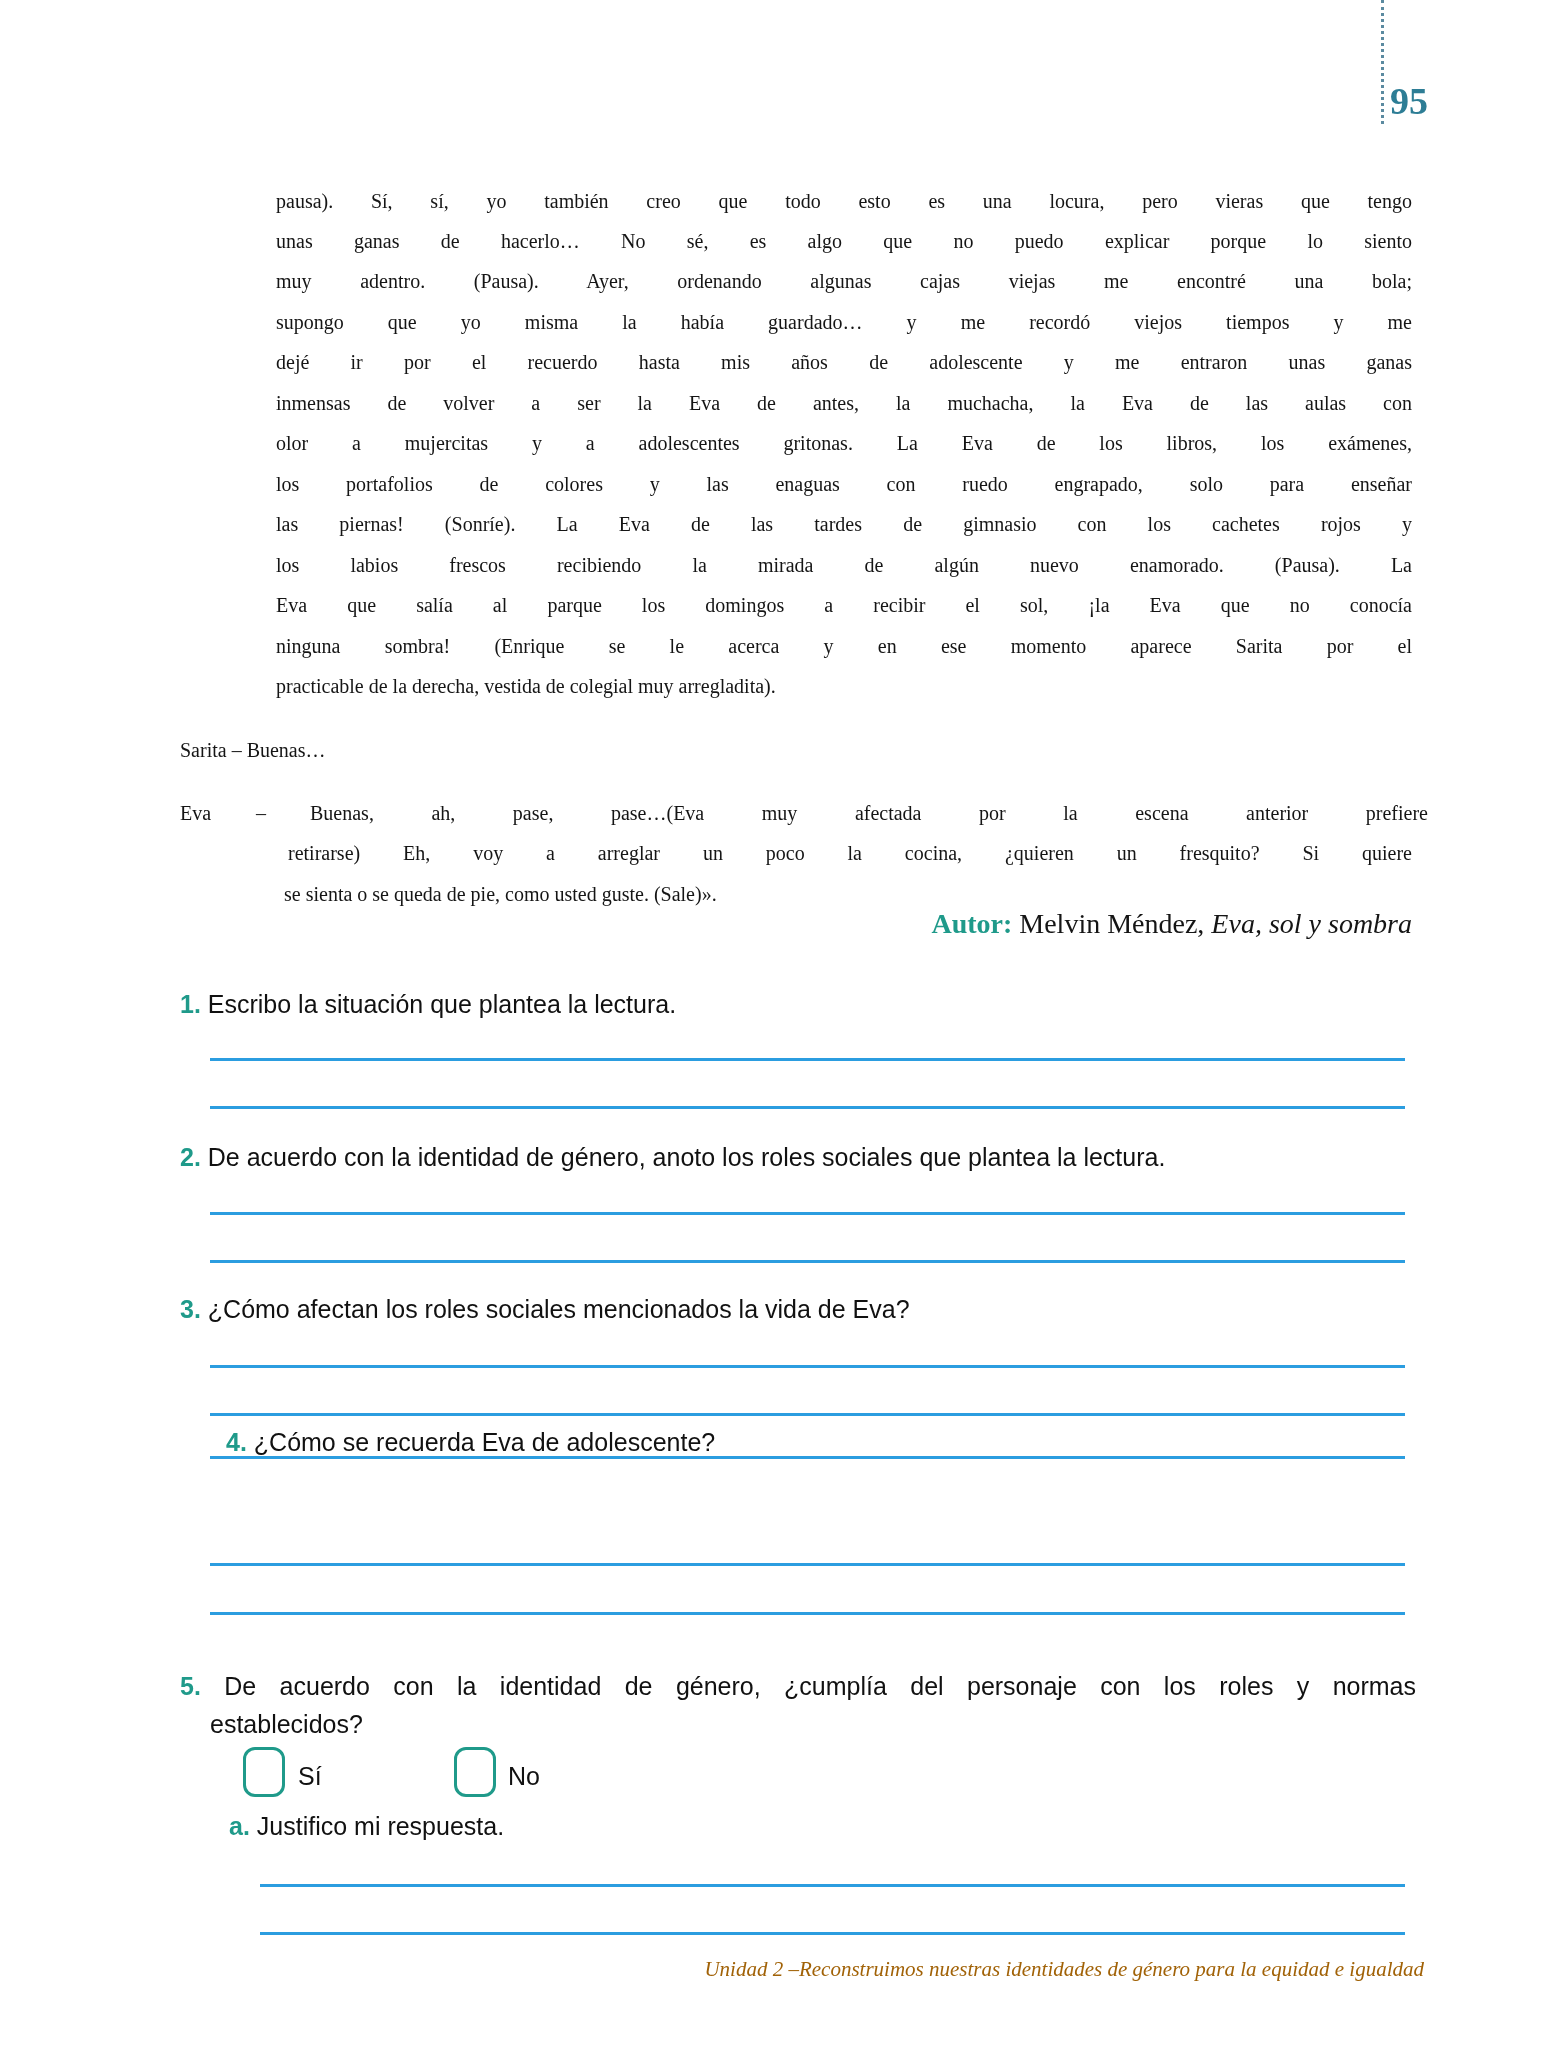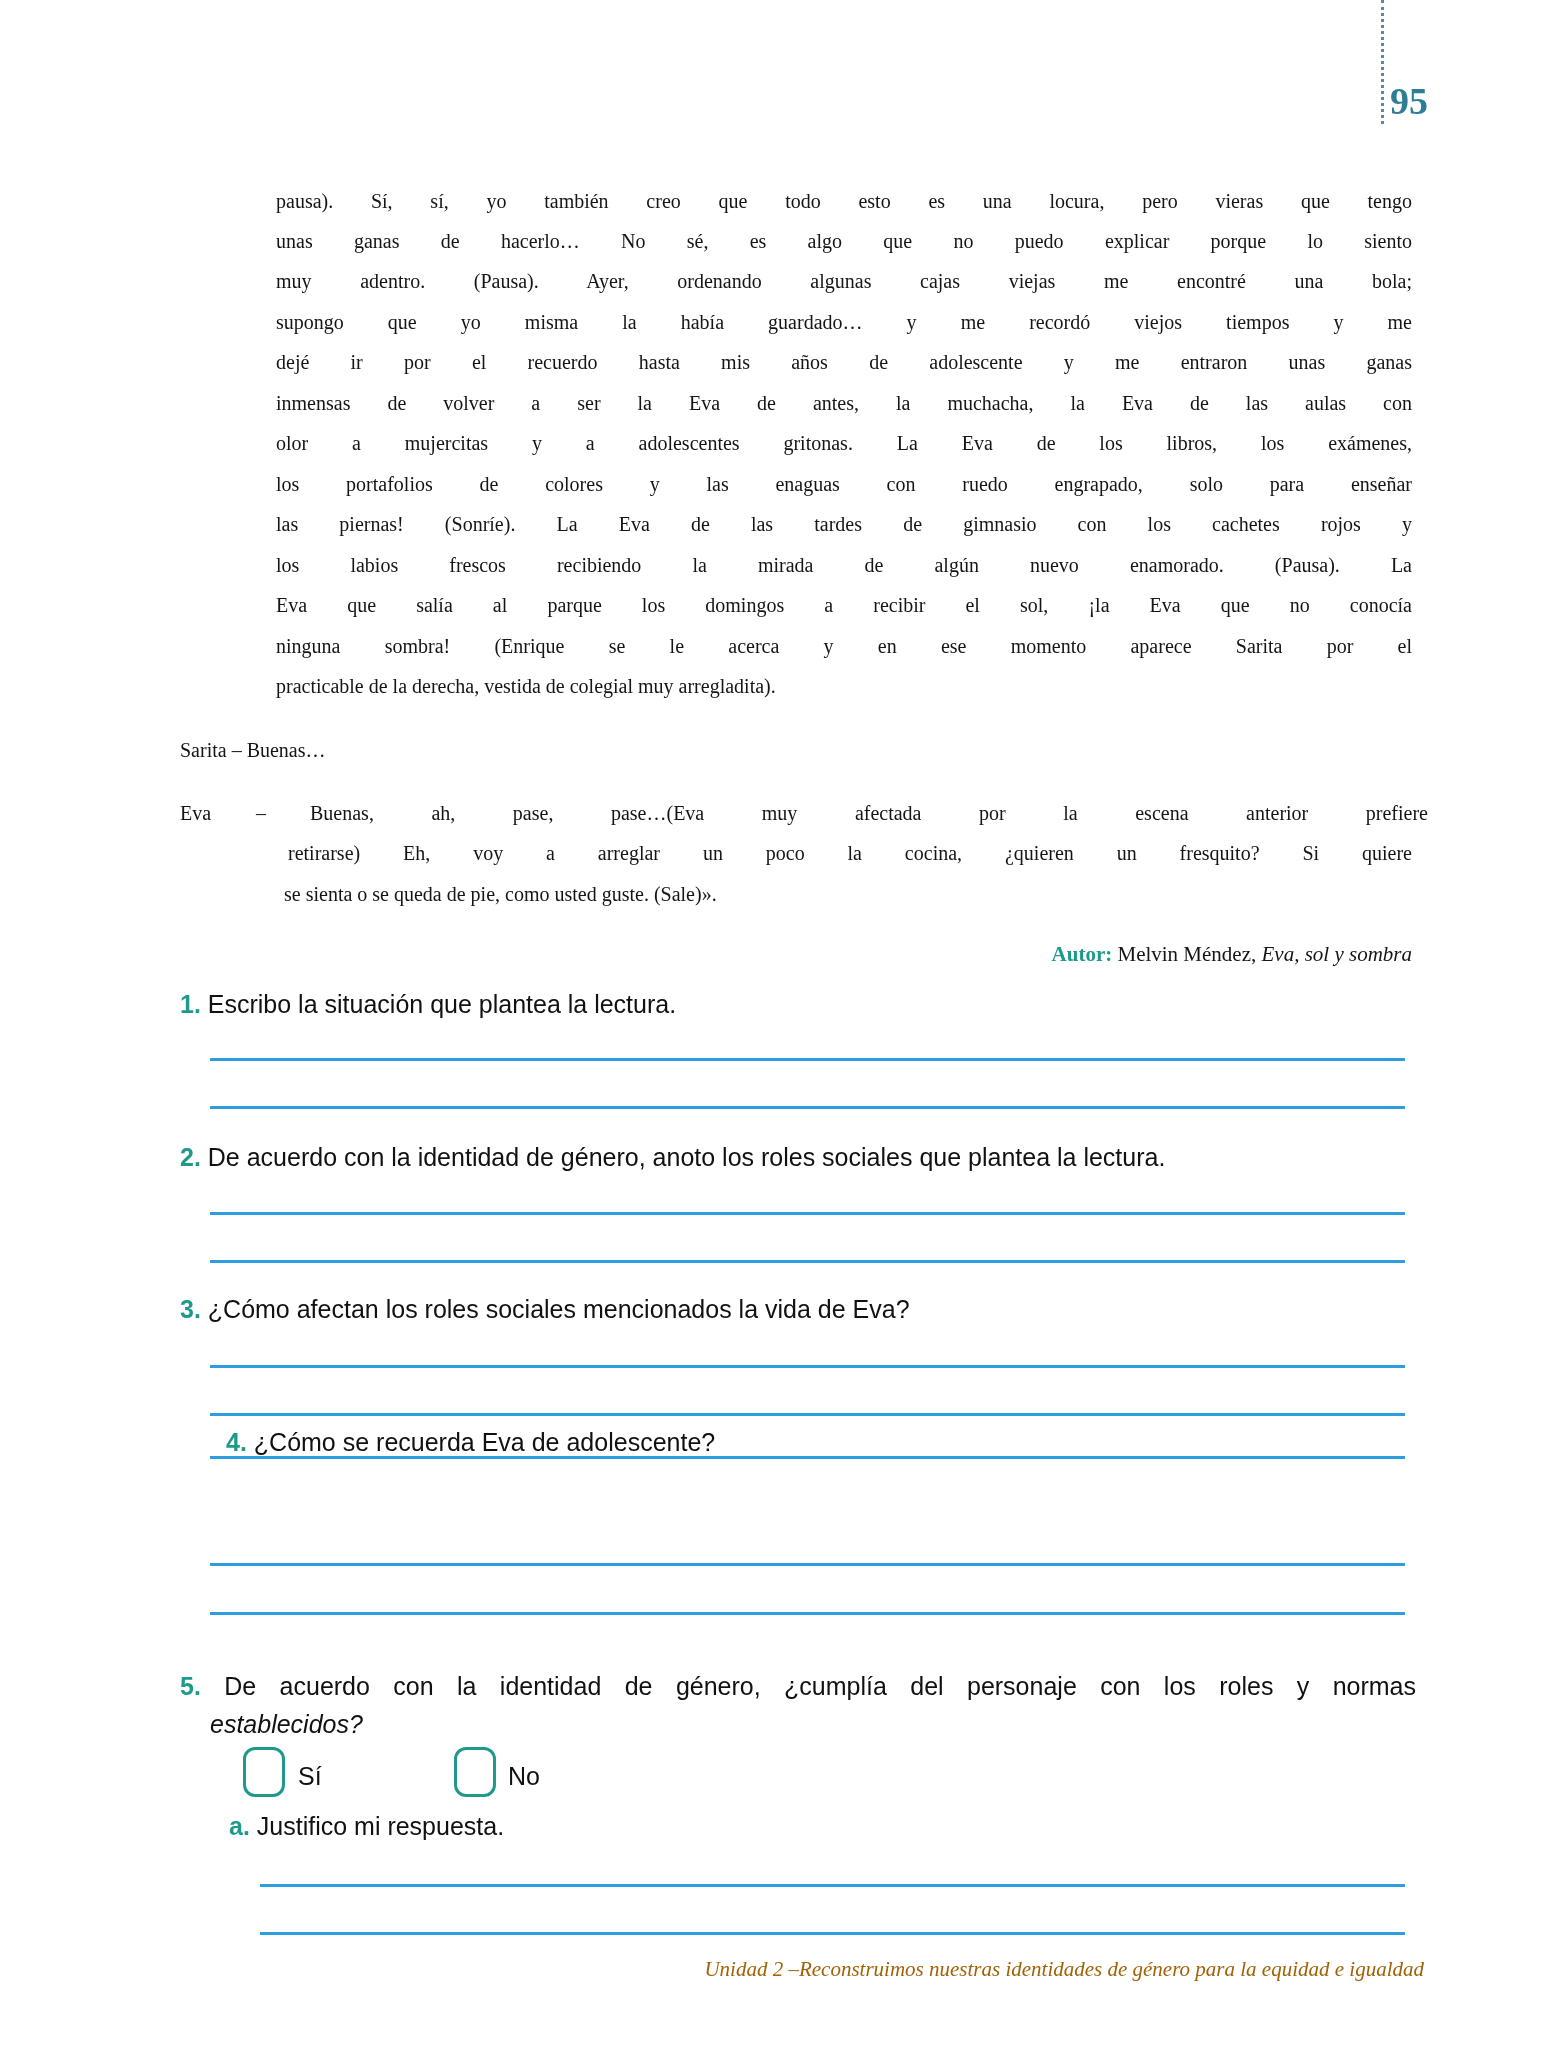--- a/index.html
+++ b/index.html
@@ -5,21 +5,21 @@
   html, body { margin: 0; padding: 0; background: #ffffff; }
   body { width: 1564px; height: 2048px; position: relative; overflow: hidden; }
   .page { position: absolute; inset: 0; }
   .dotted-rule { position: absolute; left: 1381px; top: 0; height: 124px; border-left: 3px dotted #5b8aa0; }
   .page-number { position: absolute; left: 1390px; top: 82px; font-family: "Liberation Serif", serif; font-weight: bold; font-size: 38px; color: #2d7d95; line-height: 1; }
   .serif { font-family: "Liberation Serif", "DejaVu Serif", serif; color: #151515; font-size: 20px; }
   .pline { position: absolute; left: 276px; width: 1136px; text-align: justify; text-align-last: justify; white-space: nowrap; line-height: 38px; height: 40px; }
   .pline.last { text-align-last: left; }
   .abs { position: absolute; }
   .dialogue { line-height: 38px; }
-  .author { position: absolute; right: 152px; top: 942px; font-size: 21px; }
+  .author { position: absolute; right: 152px; top: 908px; font-size: 28px; }
   .author-label { color: #1f9a8a; font-weight: bold; }
   .sans { font-family: "Liberation Sans", "DejaVu Sans", sans-serif; color: #111; font-size: 25px; }
   .qnum { color: #1f9a8a; font-weight: bold; }
   .answer-line { position: absolute; height: 3px; background: #2b9de0; }
   .checkbox { position: absolute; width: 42px; height: 50px; border: 3px solid #1f9a8a; border-radius: 12px; box-sizing: border-box; background: #fff; }
   .footer { position: absolute; right: 140px; top: 1957px; font-family: "Liberation Serif", serif; font-style: italic; font-size: 21px; color: #a16207; }
 </style>
 </head>
 <body>
 
@@ -91,21 +91,21 @@
     <span>¿Cómo se recuerda Eva de adolescente?</span>
   </div>
   <div class="answer-line" style="left:210px; width:1195px; top:1563px;"></div>
   <div class="answer-line" style="left:210px; width:1195px; top:1612px;"></div>
 
   <div>
     <div class="abs sans" style="left:180px; top:1672px; width:1236px; text-align:justify; text-align-last:justify; white-space:nowrap;">
       <span class="qnum">5.</span>
       <span>De acuerdo con la identidad de género, ¿cumplía del personaje con los roles y normas</span>
     </div>
-    <div class="abs sans" style="left:210px; top:1710px;font-style:italic;">establecidos?</div>
+    <div class="abs sans" style="left:210px; top:1710px;">establecidos?</div>
 
     <div class="checkbox" style="left:243px; top:1747px;"></div>
     <div class="abs sans" style="left:298px; top:1762px;">Sí</div>
 
     <div class="checkbox" style="left:454px; top:1747px;"></div>
     <div class="abs sans" style="left:508px; top:1762px;">No</div>
 
     <div class="abs sans" style="left:229px; top:1812px;">
       <span class="qnum">a.</span>
       <span>Justifico mi respuesta.</span>

